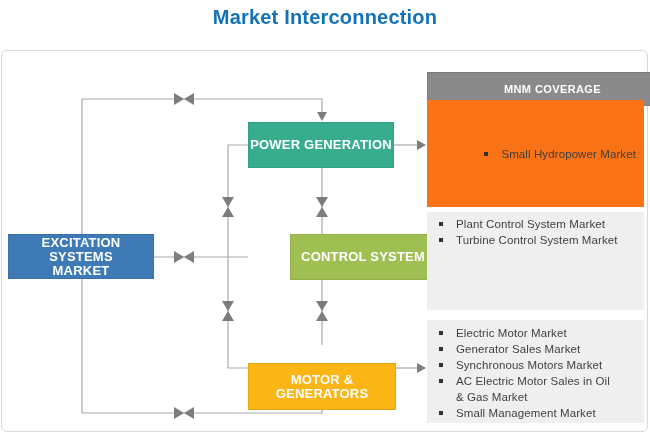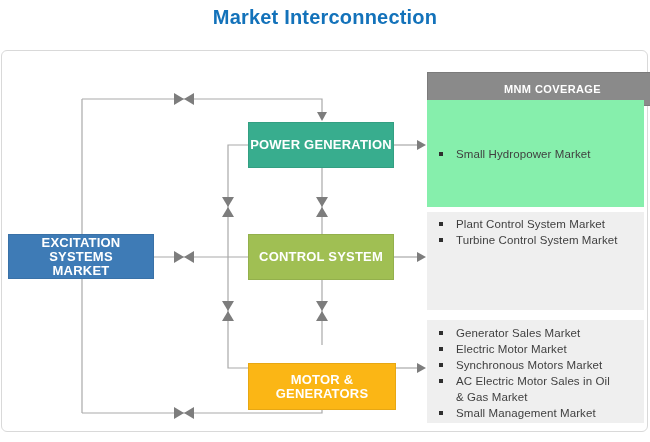--- a/index.html
+++ b/index.html
@@ -116,52 +116,52 @@
   <g>
     <polygon class="csym" points="316,301 328,301 322,311"></polygon>
     <polygon class="csym" points="316,321 328,321 322,311"></polygon>
   </g>
 </svg>
 
 <div class="node node-excitation" style="background-color: rgb(62, 123, 182);">EXCITATION SYSTEMS MARKET</div>
 
 <div class="node node-power" style="background-color: rgb(56, 173, 142);">POWER GENERATION</div>
 
-<div class="node node-control" style="background-color: rgb(160, 191, 83);">CONTROL SYSTEM</div>
+<div class="node node-control" style="background-color: rgb(160, 191, 83); margin-left: 42px;">CONTROL SYSTEM</div>
 
 <div class="node node-motor" style="background-color: rgb(251, 182, 21);">MOTOR &amp; GENERATORS</div>
 
 <div class="mnm-header" style="background-color: rgb(138, 138, 138);">MNM COVERAGE</div>
 
-<div class="panel panel-1" style="background-color: #86efac;">
+<div class="panel panel-1" style="background-color: #f97316; align-items: flex-end;">
   <div class="item">
     <span class="bullet"></span>
     <span class="item-text">Small Hydropower Market</span>
   </div>
 </div>
 
 <div class="panel panel-2" style="background-color: rgb(239, 239, 239);">
   <div class="item">
     <span class="bullet"></span>
     <span class="item-text">Plant Control System Market</span>
   </div>
   <div class="item">
     <span class="bullet"></span>
     <span class="item-text">Turbine Control System Market</span>
   </div>
 </div>
 
 <div class="panel panel-3" style="background-color: rgb(239, 239, 239);">
   <div class="item">
     <span class="bullet"></span>
-    <span class="item-text">Generator Sales Market</span>
+    <span class="item-text">Electric Motor Market</span>
   </div>
   <div class="item">
     <span class="bullet"></span>
-    <span class="item-text">Electric Motor Market</span>
+    <span class="item-text">Generator Sales Market</span>
   </div>
   <div class="item">
     <span class="bullet"></span>
     <span class="item-text">Synchronous Motors Market</span>
   </div>
   <div class="item">
     <span class="bullet"></span>
     <span class="item-text">AC Electric Motor Sales in Oil &amp; Gas Market</span>
   </div>
   <div class="item">

